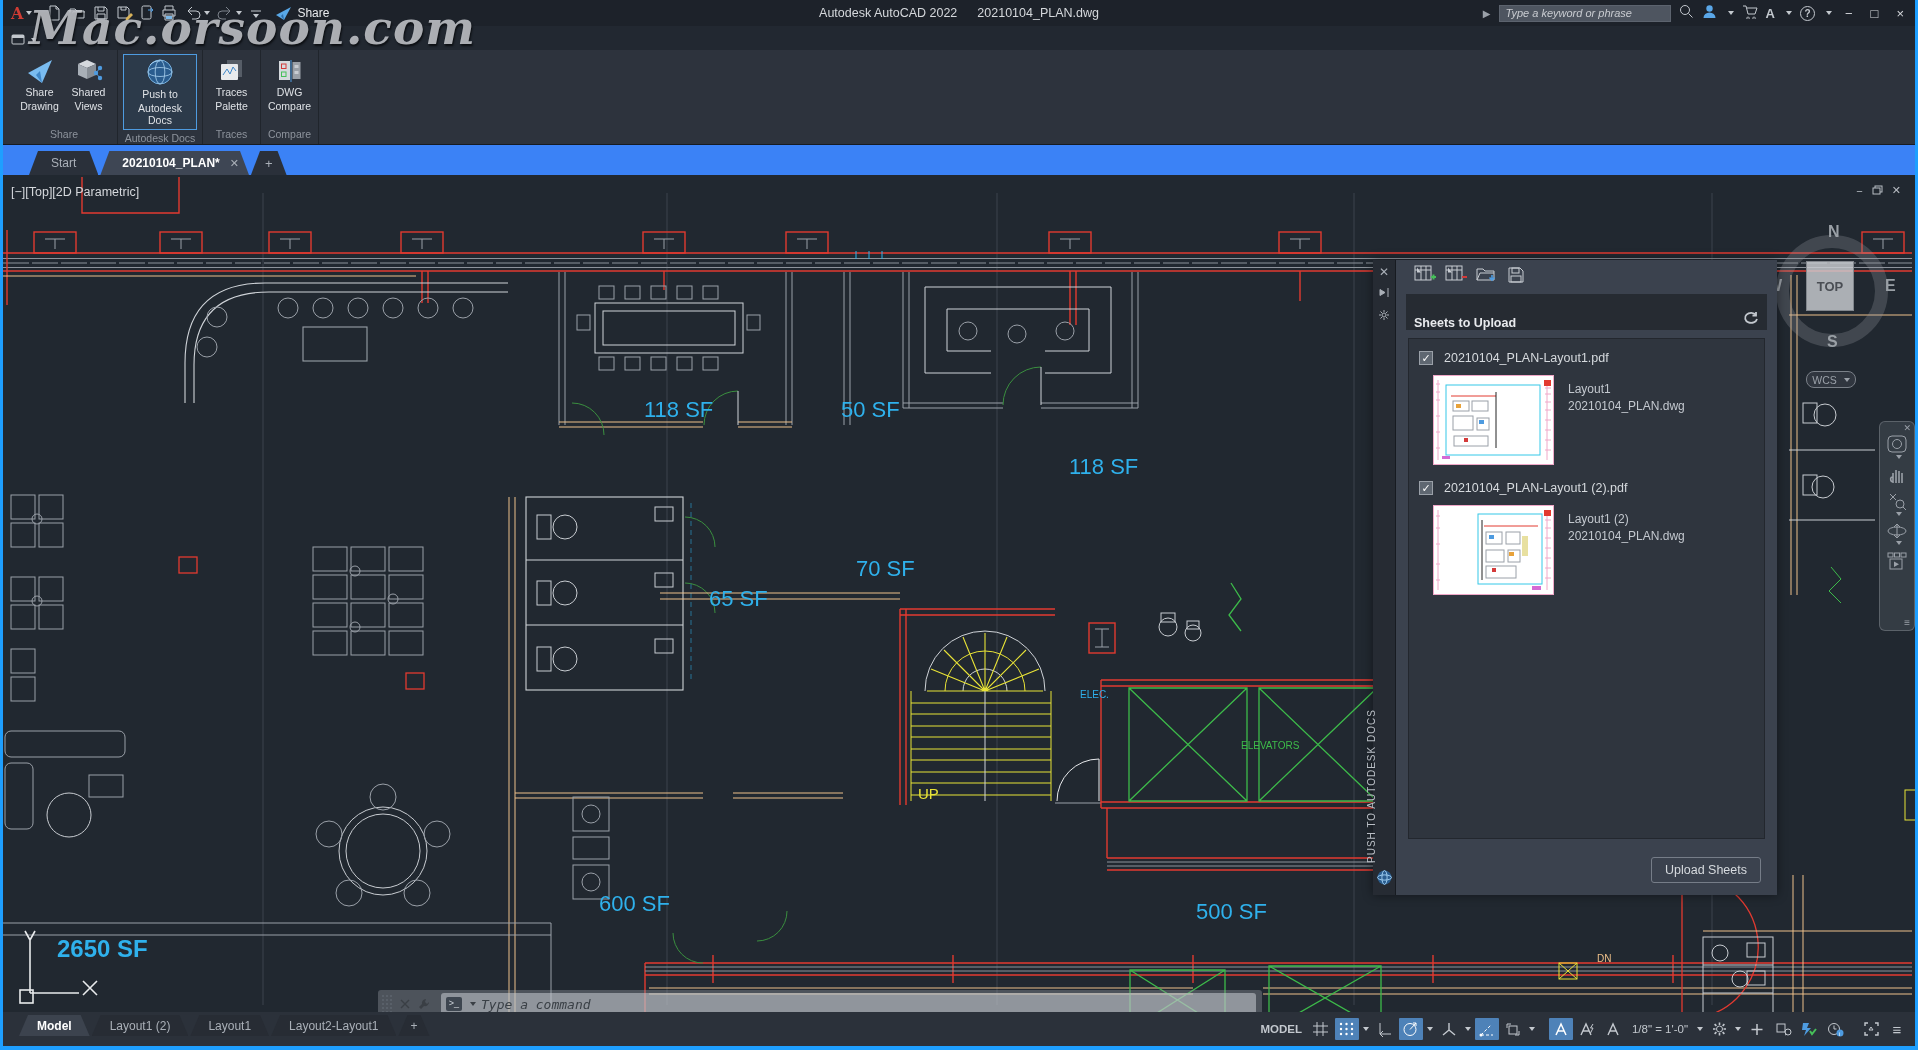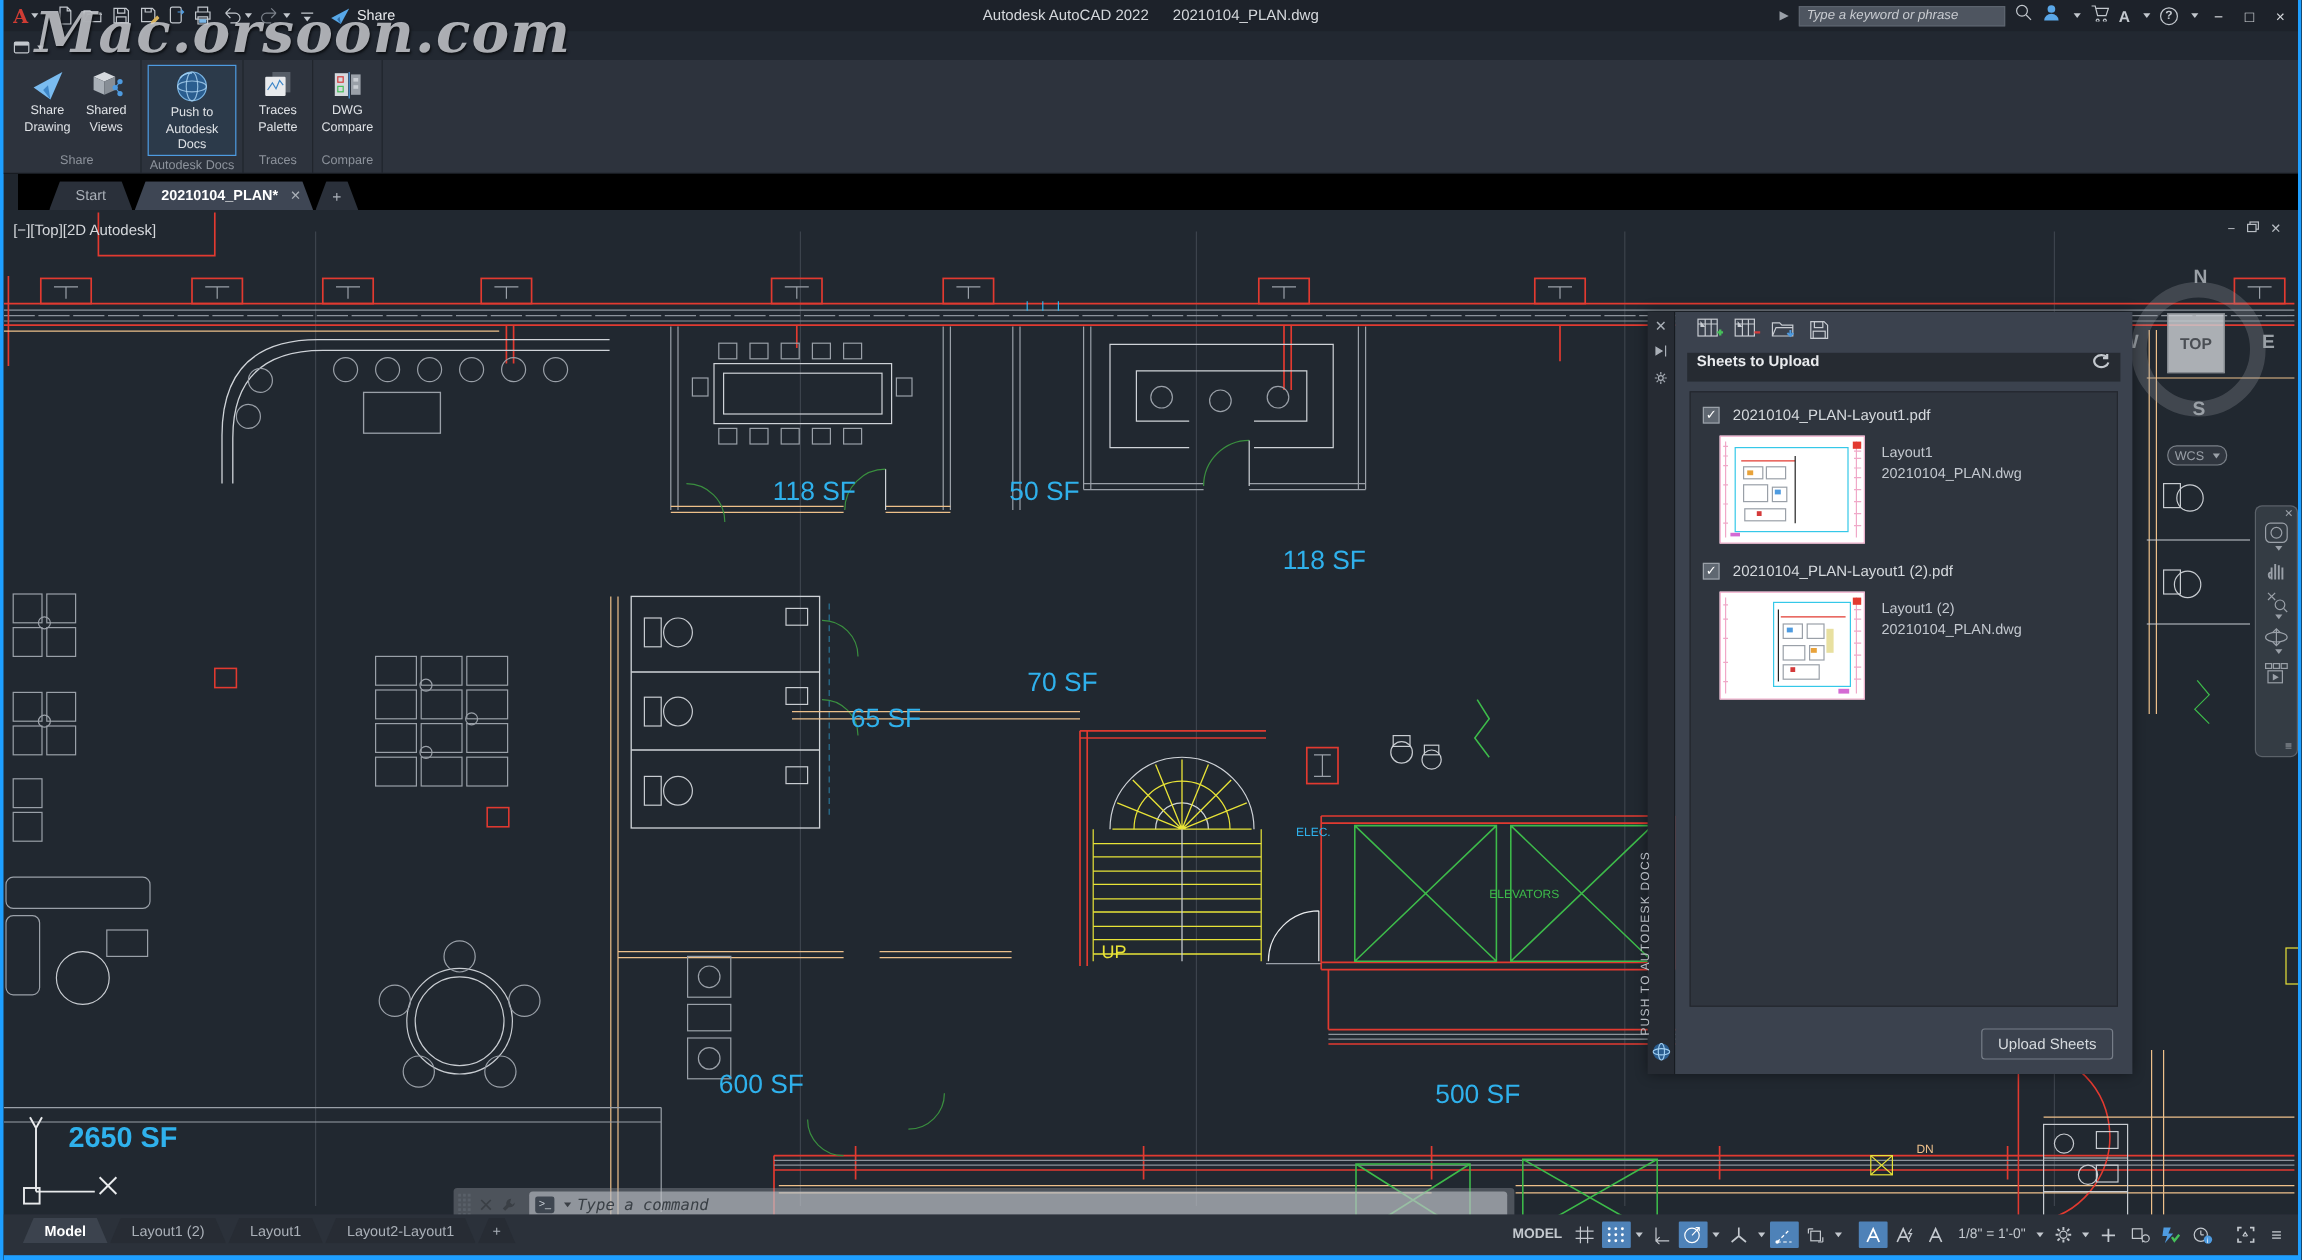--- a/index.html
+++ b/index.html
@@ -33,21 +33,21 @@
   
   .ribbon{position:absolute;left:0;top:50px;right:0;height:95px;background:#2d333d;border-bottom:1px solid #171b21;}
   .rib-row{display:flex;height:100%;padding-left:8px;}
   .panel{display:flex;flex-direction:column;border-right:1px solid #20252c;padding:0 5px;}
   .panel-buttons{display:flex;flex:1;align-items:flex-start;gap:2px;padding-top:4px;}
   .rbtn{width:47px;display:flex;flex-direction:column;align-items:center;gap:2px;padding:3px 1px;color:#dfe2e6;font-size:10.5px;line-height:12px;text-align:center;border:1px solid transparent;}
   .rbtn.big{width:74px;}
   .rbtn.active{background:#2c3a4a;border:1px solid #4e9be0;}
   .panel-label{text-align:center;font-size:10.5px;color:#8d939c;padding:2px 0 4px;}
   
-  .filetabs{position:absolute;left:0;top:145px;right:0;height:30px;background:#000000;display:flex;align-items:flex-end;margin-left:12px;}
+  .filetabs{position:absolute;left:0;top:145px;right:0;height:30px;background:#3b82f6;display:flex;align-items:flex-end;}
   .ftab{clip-path:polygon(0 100%,9px 0,calc(100% - 9px) 0,100% 100%);background:#2a303a;color:#aab0b8;font-size:12px;height:24px;display:flex;align-items:center;padding:0 22px;margin-left:2px;}
   .ftab.on{background:#3e4654;color:#fff;font-weight:bold;padding-right:10px;}
   .ftab .fx{margin-left:10px;font-weight:normal;color:#aab0b8;font-size:11px;}
   .ftab.plus{padding:0 14px;font-size:13px;}
   .filetabs{padding-left:24px;}
   
   .canvas{position:absolute;left:0px;top:175px;width:1912px;height:875px;background:#212830;overflow:hidden;}
   .canvas svg.plan{position:absolute;left:0;top:0;z-index:0;}
   .vp-controls{position:absolute;left:8px;top:10px;z-index:2;font-size:12.5px;color:#d5d8dc;display:flex;gap:0px;}
   .win-controls{position:absolute;right:14px;top:9px;z-index:2;display:flex;gap:9px;color:#b8bdc3;font-size:11px;align-items:center;}
@@ -68,21 +68,21 @@
   .navbar .nx{position:absolute;top:1px;right:3px;font-size:9px;color:#9aa0a8;}
   .navbar .nm{position:absolute;bottom:2px;right:4px;font-size:10px;color:#9aa0a8;}
   
   .palette{position:absolute;left:1370px;top:85px;width:404px;height:635px;z-index:5;display:flex;box-shadow:0 0 10px rgba(0,0,0,0.45);}
   .pstrip{width:23px;background:#262b33;position:relative;display:flex;flex-direction:column;align-items:center;padding-top:6px;gap:9px;border-right:1px solid #171b21;}
   .pstrip .pi{color:#aab0b8;font-size:12px;line-height:12px;}
   .pvtext{position:absolute;bottom:32px;left:4px;transform-origin:0 100%;transform:rotate(-90deg);white-space:nowrap;font-size:10px;letter-spacing:1px;color:#b9bec5;}
   .pglobe{position:absolute;bottom:6px;}
   .pmain{flex:1;background:#3b424e;display:flex;flex-direction:column;position:relative;}
   .ptoolbar{height:34px;display:flex;align-items:center;gap:9px;padding-left:18px;color:#c8ccd2;}
-  .phead{height:24px;background:#262b32;margin:0 10px;display:flex;align-items:flex-start;justify-content:space-between;padding:0 8px;}
+  .phead{height:36px;background:#262b32;margin:0 10px;display:flex;align-items:flex-end;justify-content:space-between;padding:0 8px;}
   .phead .pt{font-size:12.5px;font-weight:bold;color:#e8eaed;}
   .plist{flex:1;margin:8px 12px 56px;background:#2f353e;border:1px solid #23272e;padding:12px 10px;overflow:hidden;}
   .pitem{margin-bottom:16px;}
   .pitem-head{display:flex;align-items:center;gap:11px;}
   .pcheck{width:14px;height:14px;background:#5f6771;border:1px solid #9aa0a8;color:#fff;font-size:11px;line-height:13px;text-align:center;}
   .pfname{font-size:12.5px;color:#d6dade;text-align:right;}
   .pitem-body{display:flex;gap:14px;margin:10px 0 0 14px;}
   .pthumb{width:121px;height:90px;background:#fff;border:1px solid #f0a8c8;}
   .pmeta{font-size:12px;color:#c3c8cf;line-height:17px;padding-top:6px;}
   .pfoot{position:absolute;right:16px;bottom:12px;}
@@ -540,21 +540,21 @@
 
       <g stroke="#e8eaec" stroke-width="1.6" fill="none">
         <path d="M27,770 V818 M27,818 H76 M22,756 L27,765 M32,756 L27,765 M27,765 V770 M80,806 L94,820 M80,820 L94,806"></path>
         <rect x="17" y="815" width="13" height="13"></rect>
       </g>
     </svg>
 
     <div class="vp-controls">
       <span>[−]</span>
       <span>[Top]</span>
-      <span>[2D Autodesk]</span>
+      <span>[2D Parametric]</span>
     </div>
 
     <div class="win-controls">
       <span>−</span>
       <span><svg width="11" height="10">
             <rect x="3" y="1" width="7" height="6" stroke="#b8bdc3" fill="none"></rect>
             <rect x="1" y="3" width="7" height="6" stroke="#b8bdc3" fill="#212830"></rect>
           </svg></span>
       <span>✕</span>
     </div>

